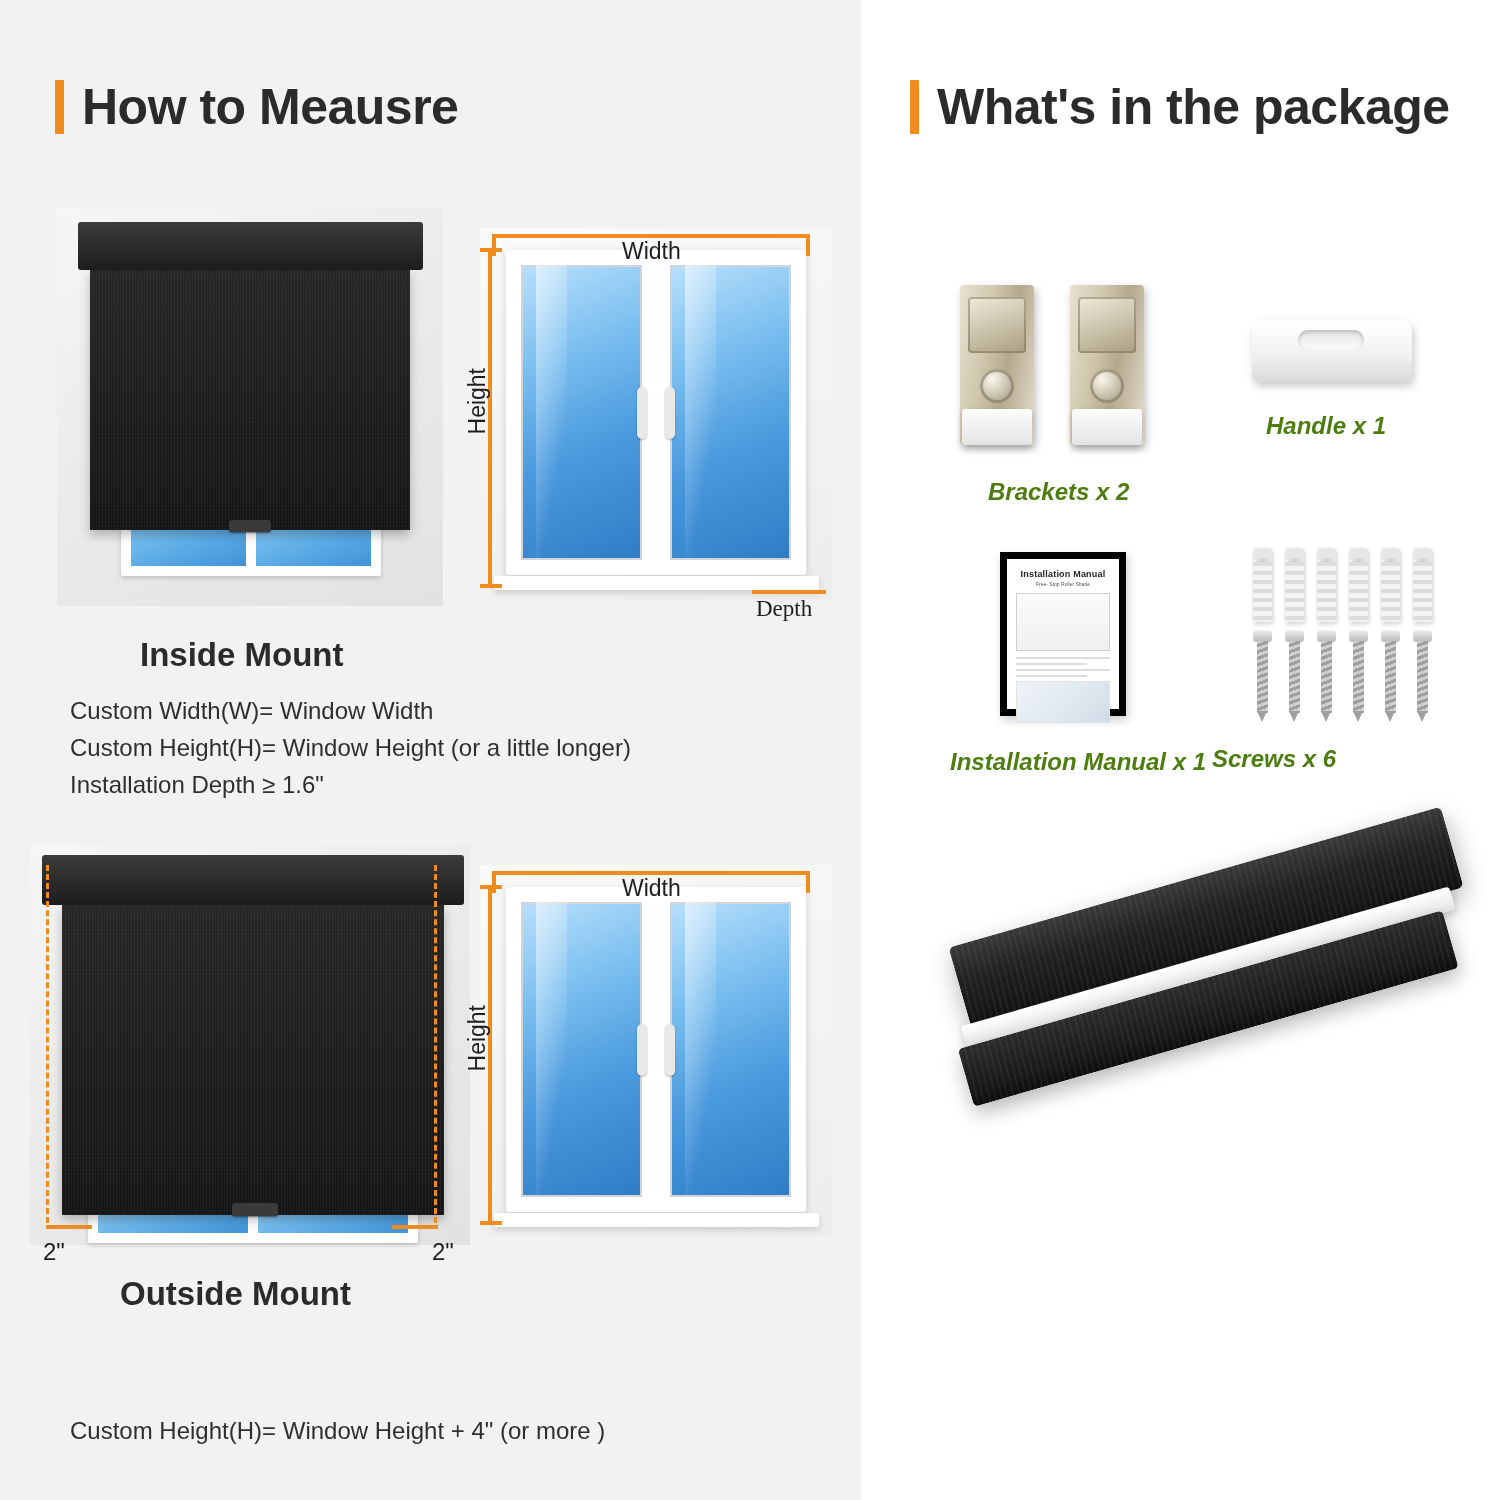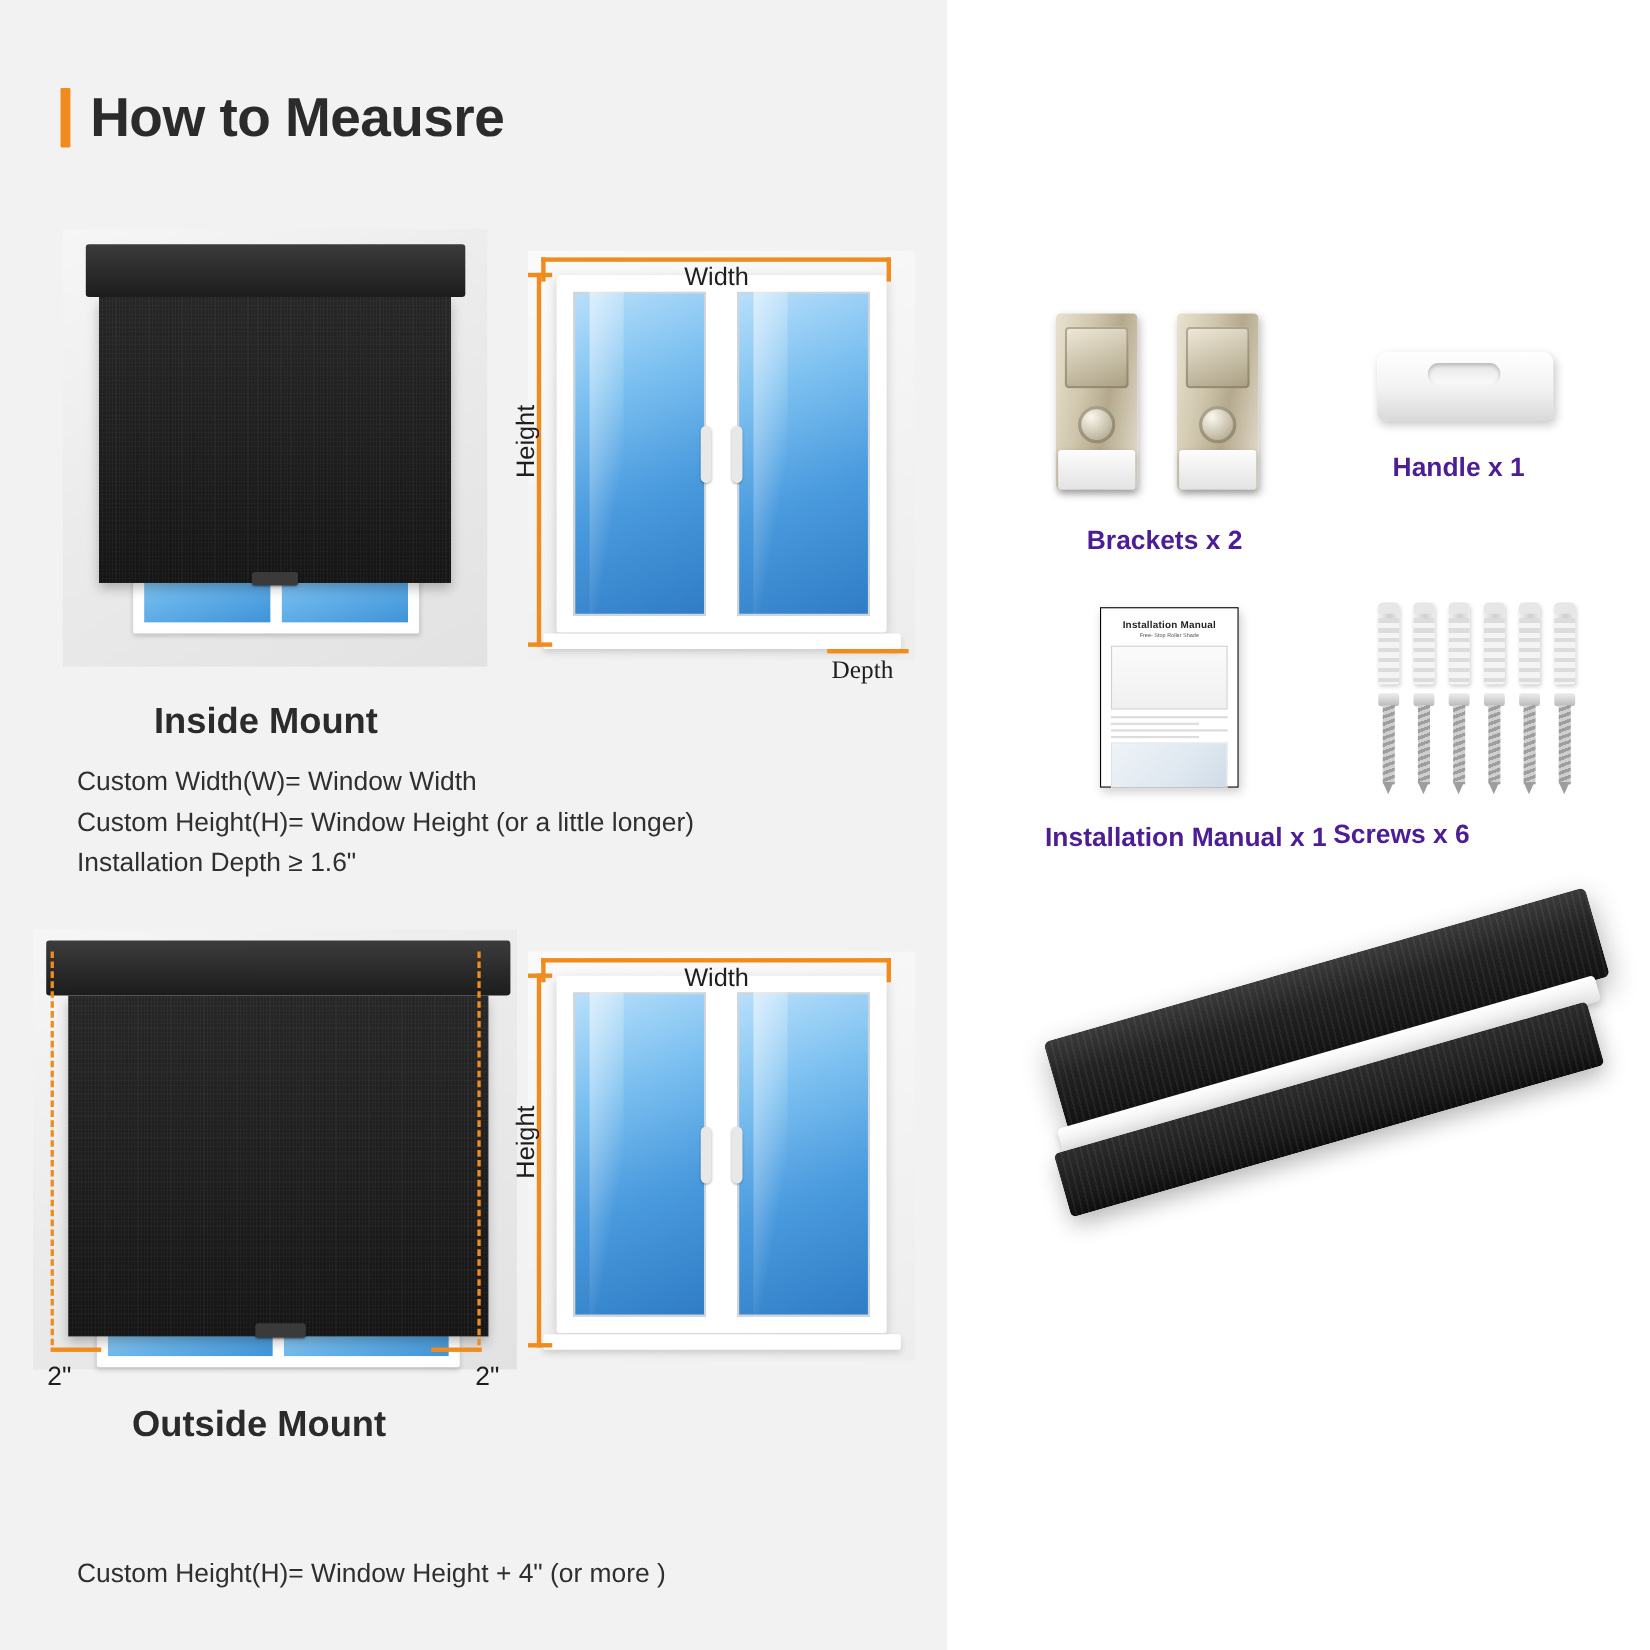--- a/index.html
+++ b/index.html
@@ -135,22 +135,22 @@
   }
   .dash-v {
     position:absolute; width:0; border-left:3px dashed #f08b1d;
   }
   .tick-label {
     position:absolute; font-size:24px; color:#1e1e1e;
   }
 
   
   .pk-label {
-    position:absolute; font-size:24px; font-weight:bold; 
-    color:#4c1d95; white-space:nowrap;
+    position:absolute; font-size:24px; font-weight:bold; font-style:italic;
+    color:#4d7c0f; white-space:nowrap;
   }
 
   .bracket {
     position:absolute; width:74px; height:160px;
     background:linear-gradient(100deg,#e9e2cf 0%,#cfc6ad 35%,#b4a98c 60%,#e6ded0 100%);
     border-radius:4px;
     box-shadow:2px 4px 8px rgba(0,0,0,.25);
   }
   .bracket::before{
     content:""; position:absolute; left:8px; top:12px; width:58px; height:56px;
@@ -180,21 +180,21 @@
   .handle-piece::before{
     content:""; position:absolute; left:46px; top:10px; width:66px; height:20px;
     border-radius:12px;
     background:linear-gradient(180deg,#e6e6e6,#fbfbfb);
     box-shadow:inset 0 2px 4px rgba(0,0,0,.22);
   }
 
   .manual {
     position:absolute; width:126px; height:164px; background:#ffffff;
     box-shadow:2px 4px 9px rgba(0,0,0,.2);
-    border:1px solid #000000; box-sizing:border-box;
+    border:7px solid #000000; box-sizing:border-box;
     padding:10px 9px;
   }
   .manual .m-title{
     font-size:9px; font-weight:bold; text-align:center; color:#222;
     letter-spacing:.2px;
   }
   .manual .m-sub{
     font-size:5px; text-align:center; color:#555; margin-top:2px;
   }
   .manual .m-box{
@@ -368,20 +368,24 @@
     <div class="mark mark-v" style="left:22px; top:40px; height:340px;"></div>
     <div class="mark mark-h" style="left:14px; top:40px; width:22px;"></div>
     <div class="mark mark-h" style="left:14px; top:376px; width:22px;"></div>
     <div class="dim-label vert" style="left:-2px; top:160px;">Height</div>
   </div>
 
   <div class="mount-title" style="left:120px; top:1275px;">Outside Mount</div>
 
   <div class="bullet" style="left:70px; top:1372px;margin-top:45px;">Custom Height(H)= Window Height + 4" (or more )</div>
 
+  <div class="heading" id="heading-right">
+    <span class="bar"></span>
+    <span class="txt">What's in the package</span>
+  </div>
 
   <div class="bracket" style="left:960px; top:285px;">
     <div class="bracket-foot"></div>
   </div>
   <div class="bracket" style="left:1070px; top:285px;">
     <div class="bracket-foot"></div>
   </div>
   <div class="pk-label" style="left:988px; top:478px;">Brackets x 2</div>
 
   <div class="handle-piece" style="left:1252px; top:320px;"></div>

